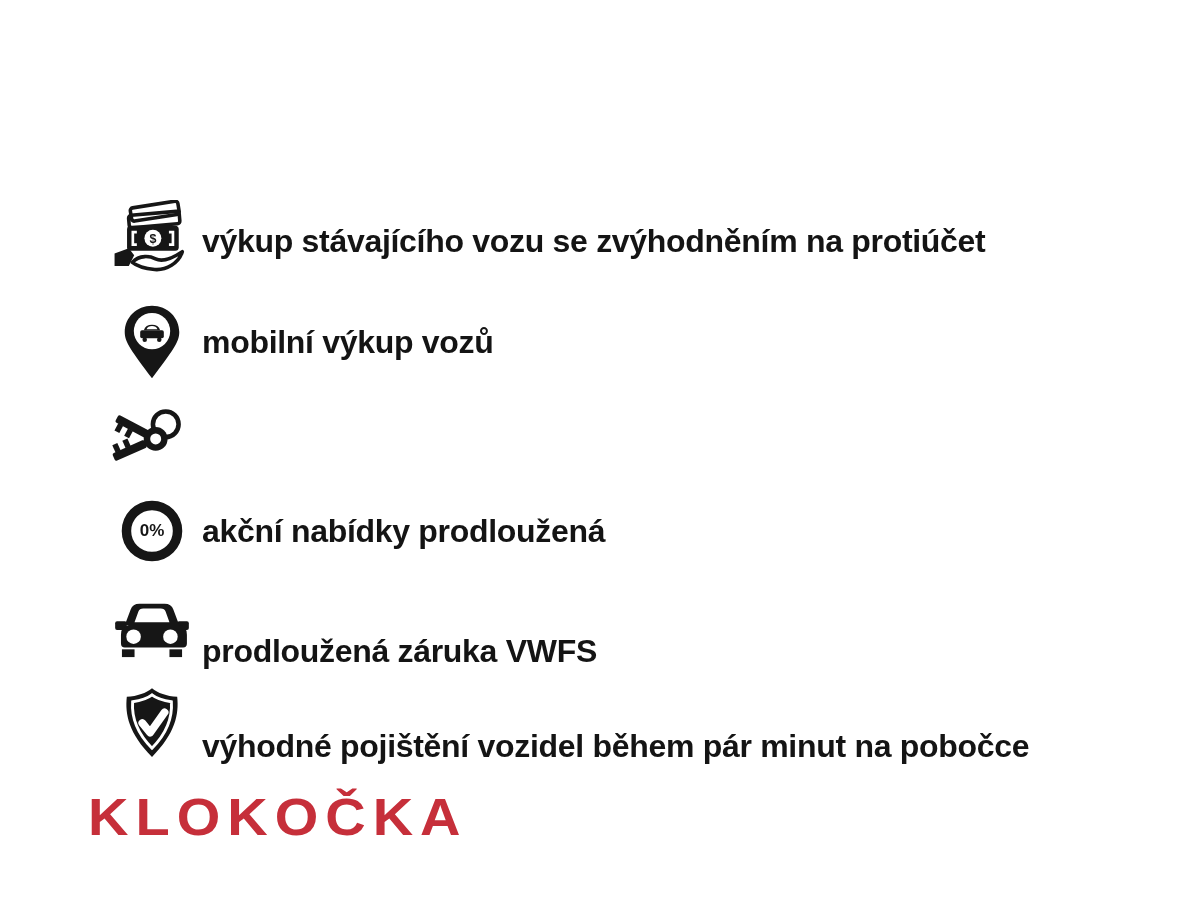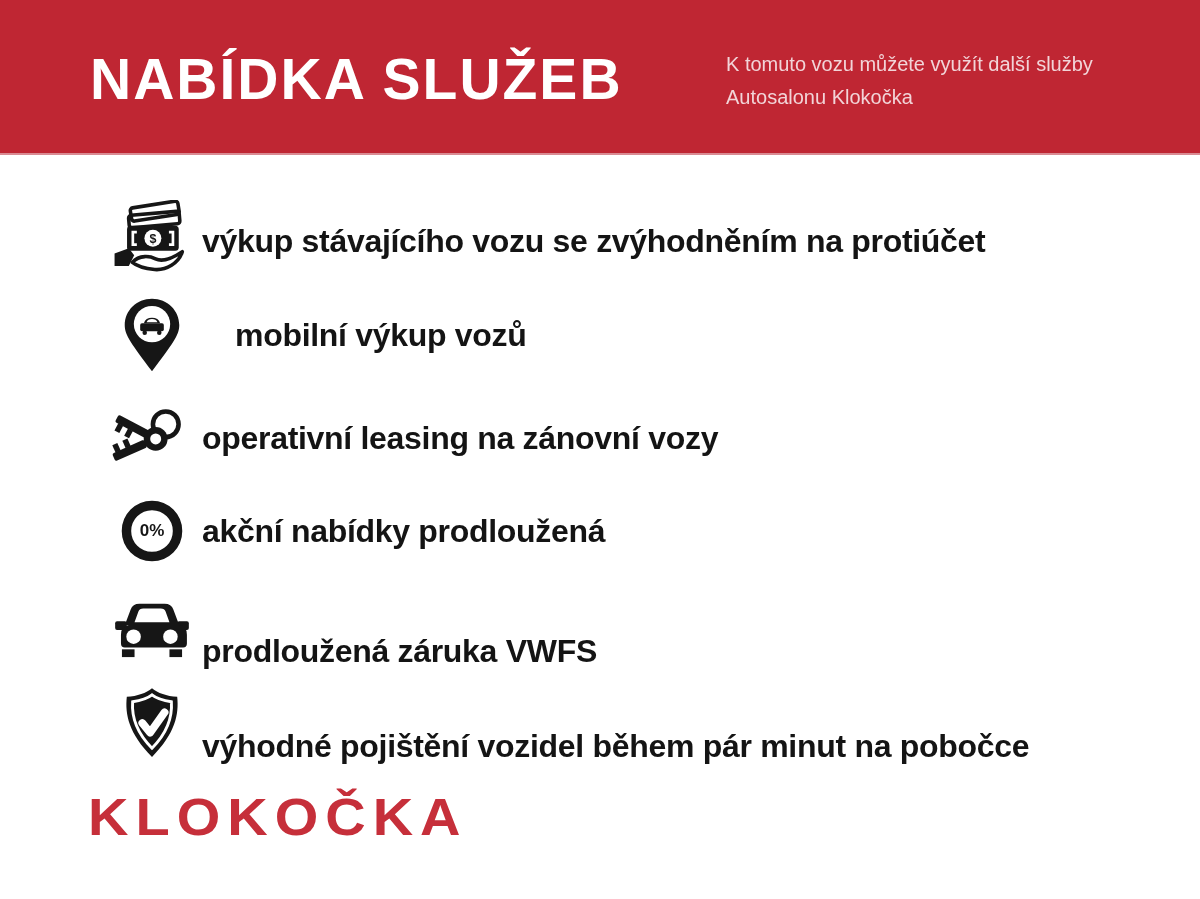--- a/index.html
+++ b/index.html
@@ -26,47 +26,40 @@
     display:flex;align-items:center;
   }
   .icon-box{
     width:88px;height:84px;flex:0 0 88px;position:relative;
     display:flex;align-items:center;justify-content:center;
   }
   .service-label{
     margin-left:6px;font-size:32px;font-weight:700;letter-spacing:-0.3px;
     color:#141414;white-space:nowrap;
   }
-  .row-1{top:199px;} .row-2{top:293px;gap:33px;} .row-3{top:396px;}
+  .row-1{top:199px;} .row-2{top:300px;} .row-3{top:396px;}
   .row-4{top:489px;} .row-5{top:586px;align-items:flex-end;} .row-6{top:681px;align-items:flex-end;}
   .zero-badge{
     position:absolute;left:0;top:0;width:88px;height:84px;
     display:flex;align-items:center;justify-content:center;
     font-size:17px;font-weight:700;color:#161616;pointer-events:none;
   }
   .brand-logo{
     position:absolute;left:88px;top:792px;
     font-size:56px;line-height:56px;font-weight:700;letter-spacing:7px;
     color:#c62f3a;transform:scaleY(0.92);transform-origin:left top;
     white-space:nowrap;
   }
   svg{display:block;}
 </style>
 </head>
 <body>
 
 <div class="canvas">
 
-  <div class="header-band">
-    <div class="page-title">NABÍDKA SLUŽEB</div>
-    <div class="header-subtitle">
-      <div>K tomuto vozu můžete využít další služby</div>
-      <div>Autosalonu Klokočka</div>
-    </div>
-  </div>
 
   <div class="service-row row-1">
     <div class="icon-box">
       <svg width="86" height="82" viewBox="0 0 96 92" aria-hidden="true">
         <rect x="24" y="5" width="54" height="15" rx="3" transform="rotate(-9 51 12)" fill="none" stroke="#161616" stroke-width="4"></rect>
         <rect x="22" y="15" width="57" height="14" rx="3" transform="rotate(-5 50 22)" fill="none" stroke="#161616" stroke-width="4"></rect>
         <rect x="20" y="29" width="58" height="28" rx="4" fill="#161616"></rect>
         <circle cx="49" cy="43" r="9.5" fill="#ffffff"></circle>
         <text x="49" y="48.5" text-anchor="middle" font-size="14" font-weight="bold" fill="#161616">$</text>
         <path d="M31,36 h-4.5 v14 h4.5" fill="none" stroke="#ffffff" stroke-width="3"></path>
@@ -104,21 +97,20 @@
         </g>
         <g transform="rotate(28 52 41)">
           <rect x="4" y="36.5" width="38" height="9" rx="2" fill="#161616"></rect>
           <rect x="8" y="45" width="6" height="9" fill="#161616"></rect>
           <rect x="20" y="45" width="6" height="9" fill="#161616"></rect>
         </g>
         <circle cx="52" cy="41" r="13" fill="#161616"></circle>
         <circle cx="52" cy="41" r="6" fill="#ffffff"></circle>
       </svg>
     </div>
-    <div class="service-label">operativní leasing na zánovní vozy</div>
   </div>
 
   <div class="service-row row-4">
     <div class="icon-box">
       <svg width="70" height="70" viewBox="0 0 74 74" aria-hidden="true">
         <circle cx="37" cy="37" r="27" fill="none" stroke="#161616" stroke-width="10"></circle>
       </svg>
       <div class="zero-badge">0%</div>
     </div>
     <div class="service-label">akční nabídky prodloužená</div>

